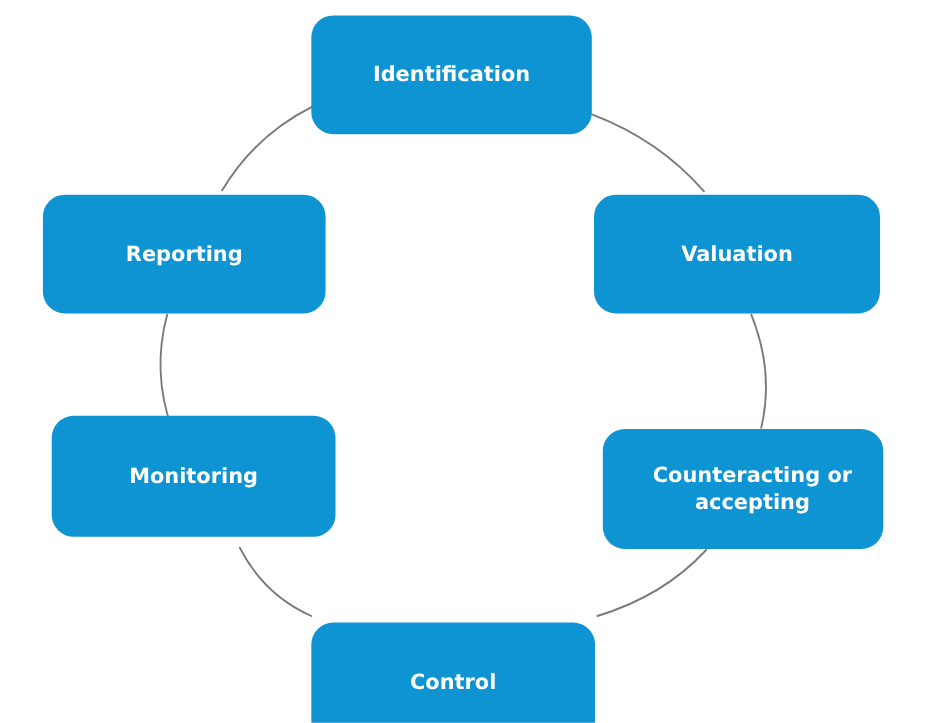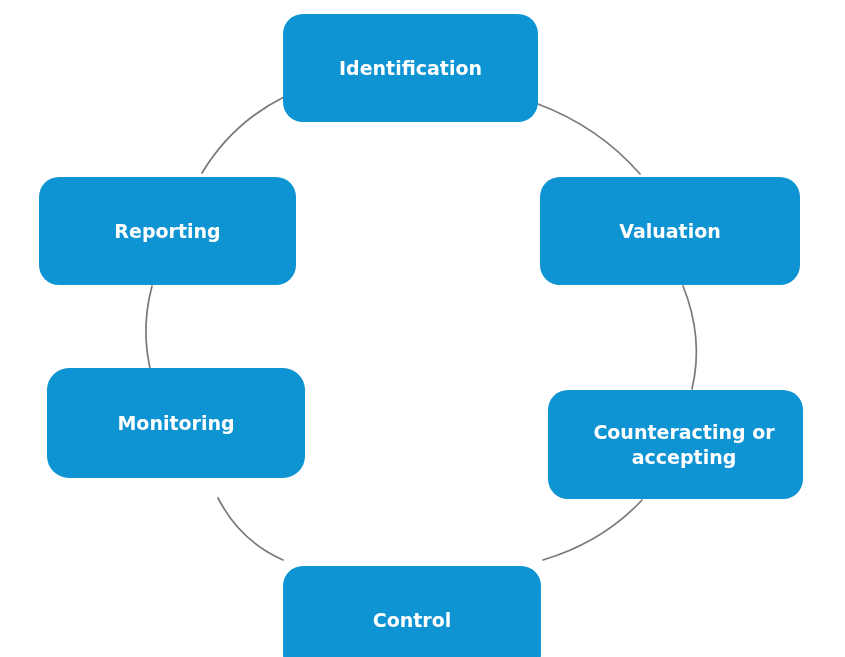--- a/index.html
+++ b/index.html
@@ -43,21 +43,21 @@
     font-weight:bold;
     font-size:19px;
     line-height:1.3;
     padding:0 14px;
     box-sizing:border-box;
   }
   .node-identification{left:283px;top:14px;width:255px;height:108px;}
   .node-valuation{left:540px;top:177px;width:260px;height:108px;}
   .node-counteracting{left:548px;top:390px;width:255px;height:109px;padding-left:31px;}
   .node-control{left:283px;top:566px;width:258px;height:108px;}
-  .node-monitoring{left:47px;top:368px;width:258px;height:110px;border-radius:22px;}
+  .node-monitoring{left:47px;top:378px;width:258px;height:110px;}
   .node-reporting{left:39px;top:177px;width:257px;height:108px;}
 </style>
 </head>
 <body>
 
 <div class="stage">
 
   <svg class="arcs" viewBox="0 0 845 657" xmlns="http://www.w3.org/2000/svg" aria-hidden="true">
     <path d="M 538 104 Q 599 127 640 174"></path>
     <path d="M 683 286 Q 704 338 692 389"></path>

